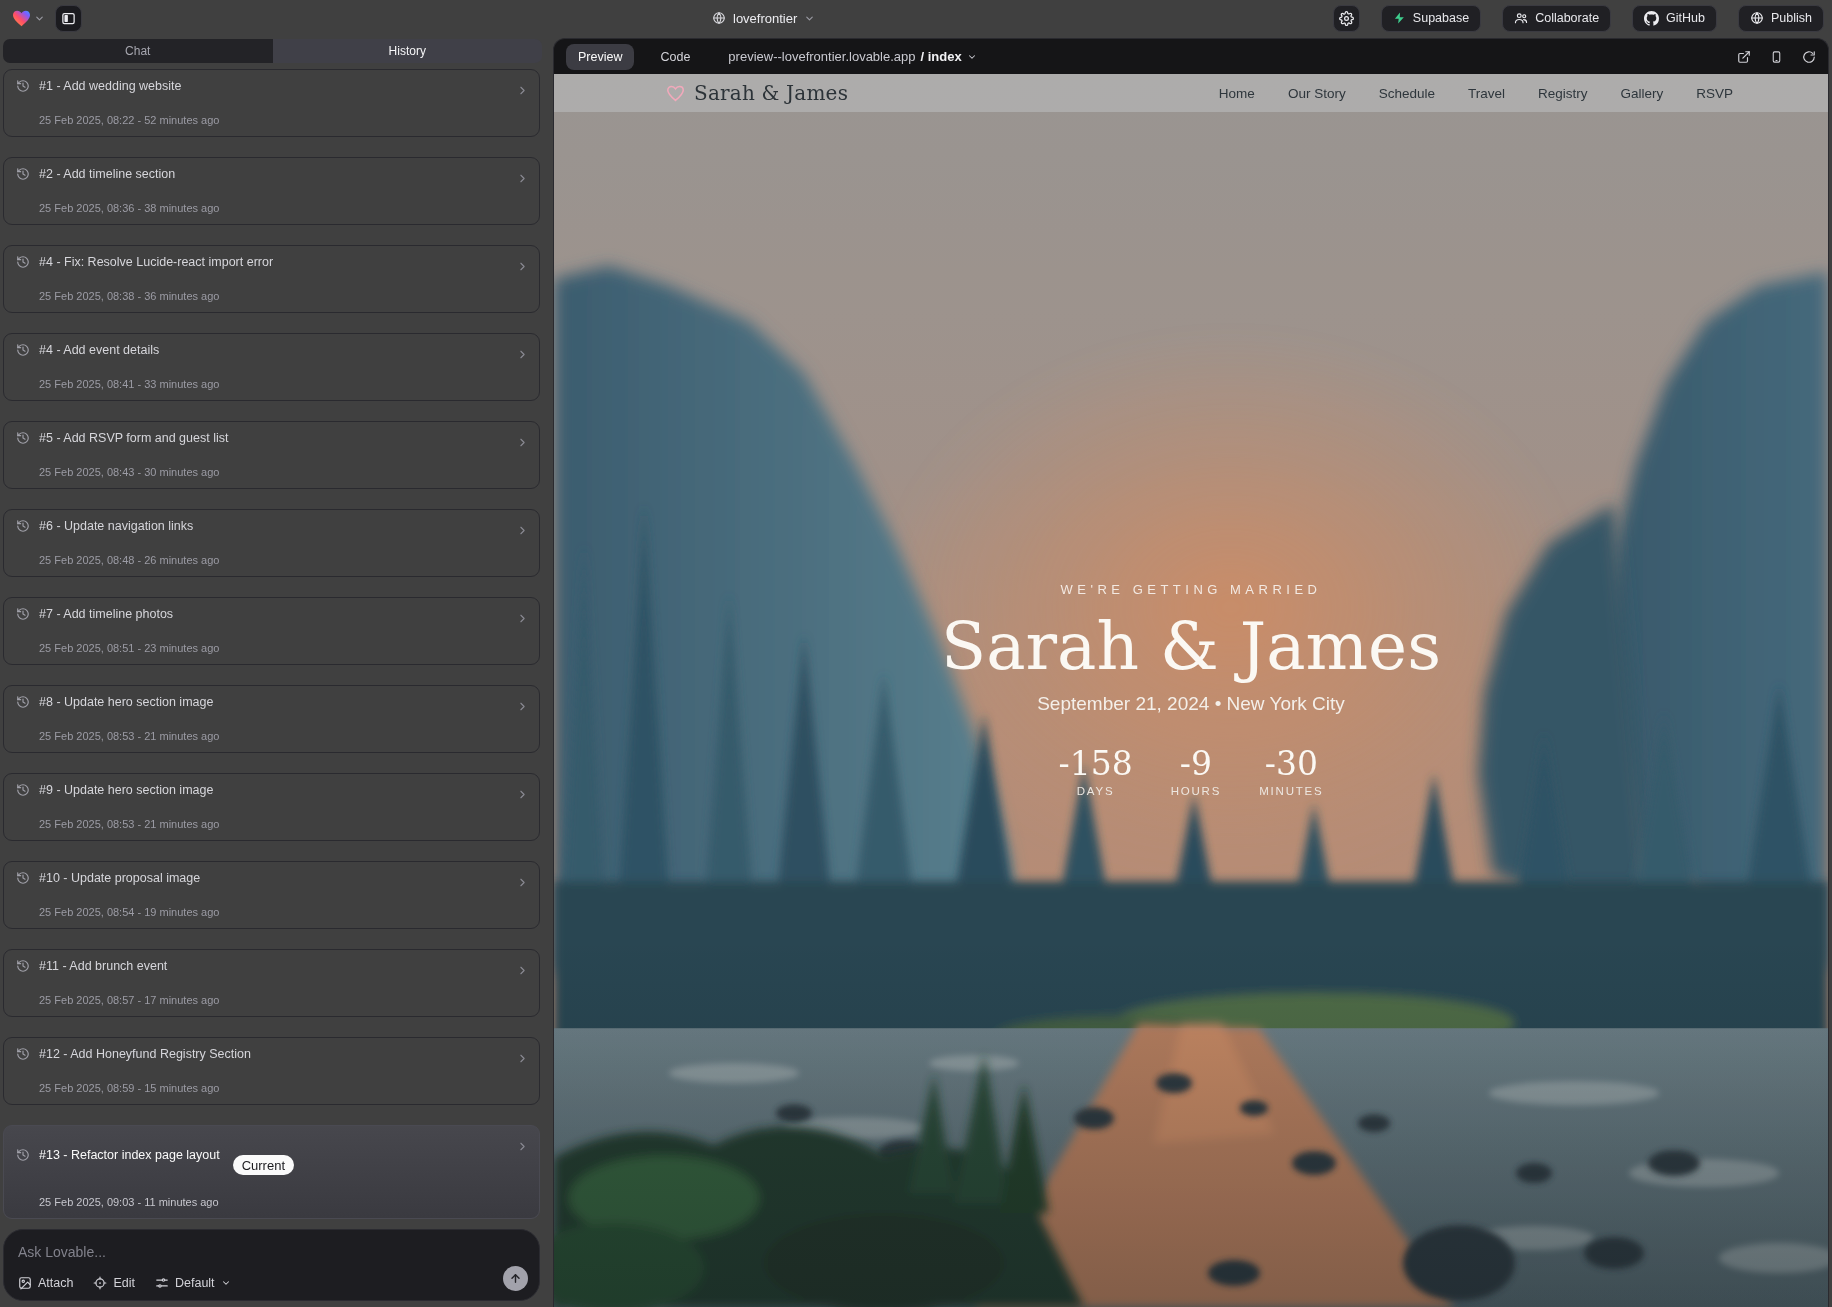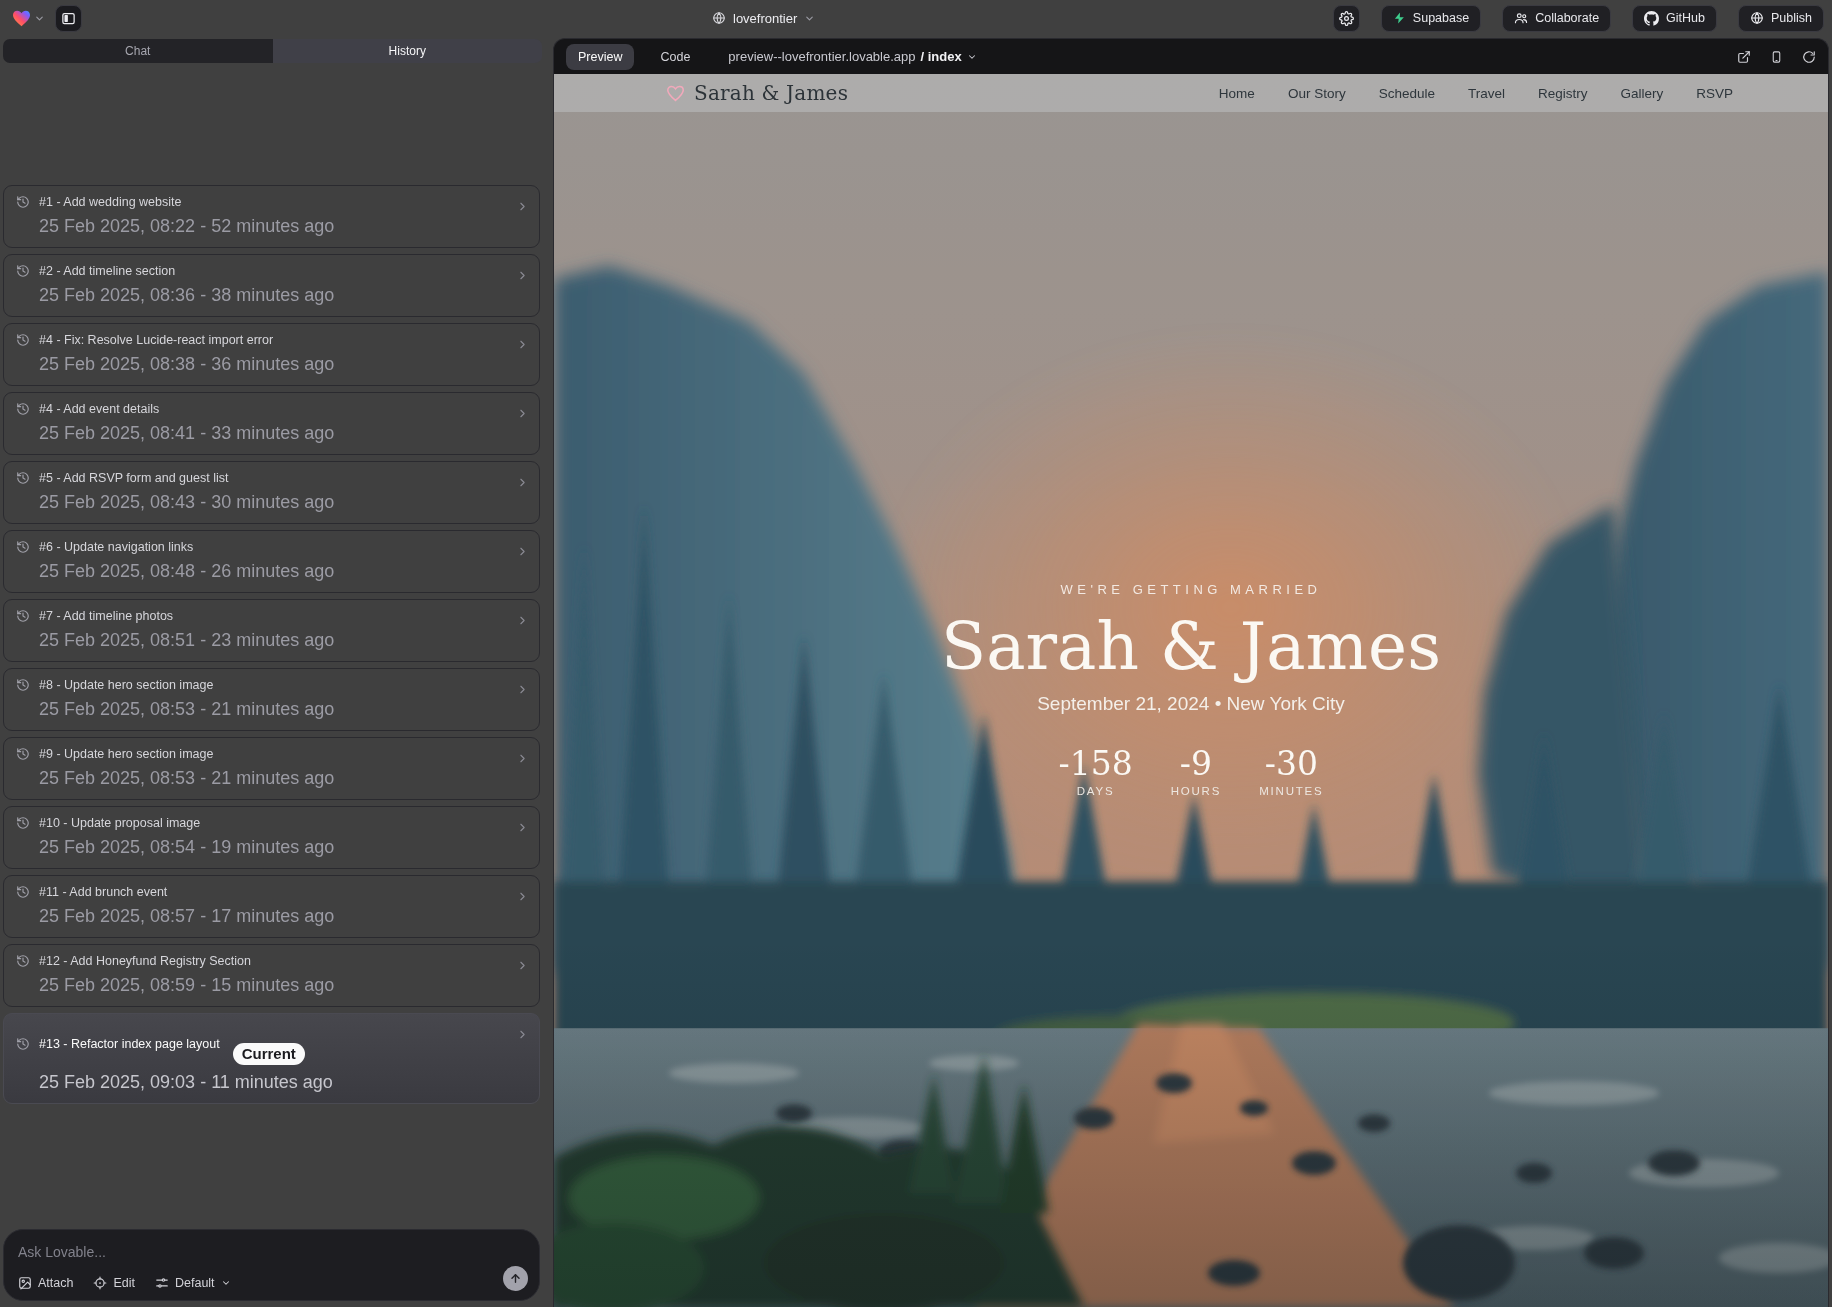--- a/index.html
+++ b/index.html
@@ -23,31 +23,31 @@
   .tb-btn.square { width:27px; padding:0; justify-content:center; }
 
   
   .workspace { flex:1; display:flex; min-height:0; }
   .sidebar { width:545px; flex:0 0 545px; display:flex; flex-direction:column; padding:2px 2px 6px 3px; min-height:0; }
   .tabs { display:flex; height:24px; flex:0 0 24px; border-radius:7px; overflow:hidden; margin:1px 1px 0 0; }
   .tab { flex:1; display:flex; align-items:center; justify-content:center; font-size:12px; color:#a6a6af;
     background:#232327; cursor:pointer; }
   .tab.active { background:#404048; color:#f4f4f6; }
 
-  .history-list { flex:1; display:flex; flex-direction:column; justify-content:center; min-height:0; padding:0 3px 0 0; }
+  .history-list { flex:1; display:flex; flex-direction:column; justify-content:space-between; min-height:0; padding:0 3px 0 0; }
   .history-item { position:relative; border:1px solid #2a2a2f; border-radius:9px; margin-top:6px; padding:9px 30px 10px 12px;
     cursor:pointer; background:transparent; }
   .history-item.current { background:linear-gradient(180deg,#47474d 0%,#3a3a40 100%); border-color:#4a4a52; }
   .hi-titlerow { display:flex; align-items:center; gap:9px; }
   .hi-icon { color:#a0a0a9; flex:0 0 auto; }
   .hi-title { font-size:12.5px; color:#d6d6db; }
   .history-item.current .hi-title { color:#fafafa; }
-  .hi-badge { background:#fafafa; color:#1b1b1f; font-size:15px; font-weight:700; border-radius:999px;
+  .hi-badge { background:#fafafa; color:#1b1b1f; font-size:13px; font-weight:400; border-radius:999px;
     padding:2.5px 9px; margin-left:4px;margin-top:20px; }
-  .hi-time { font-size:18px; color:#9b9ba4; margin-top:7px; padding-left:23px; }
+  .hi-time { font-size:11px; color:#9b9ba4; margin-top:21px; padding-left:23px; }
   .history-item.current .hi-time { color:#c6c6cd; }
   .hi-chevron { position:absolute; right:10px; top:14px; color:#8a8a93; }
 
   .composer { position:relative; margin:10px 3px 0 0; border:1px solid #2b2b31; border-radius:20px; background:#1d1d21;
     padding:13px 12px 10px 14px; flex:0 0 auto; }
   .composer input { width:430px; background:transparent; border:none; outline:none; color:#e6e6ea; font-size:14px;
     font-family:"Liberation Sans", sans-serif; }
   .composer input::placeholder { color:#82828c; }
   .composer-row { display:flex; align-items:center; gap:20px; margin-top:15px; }
   .c-btn { display:flex; align-items:center; gap:6px; font-size:12.5px; color:#d2d2d8; cursor:pointer; }

